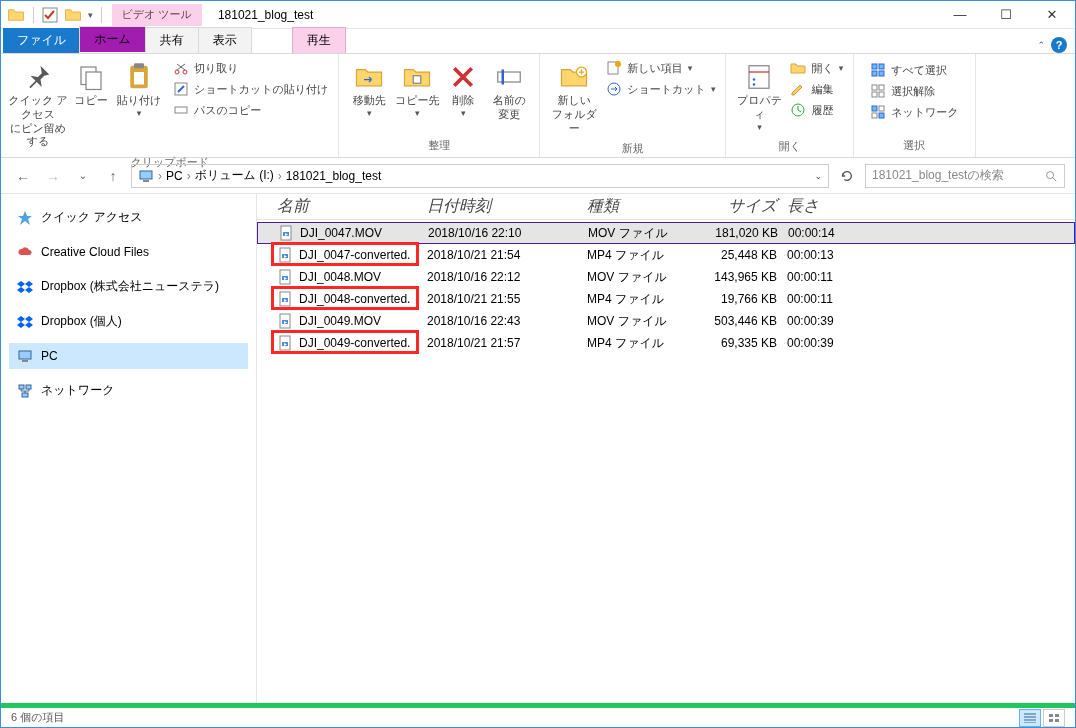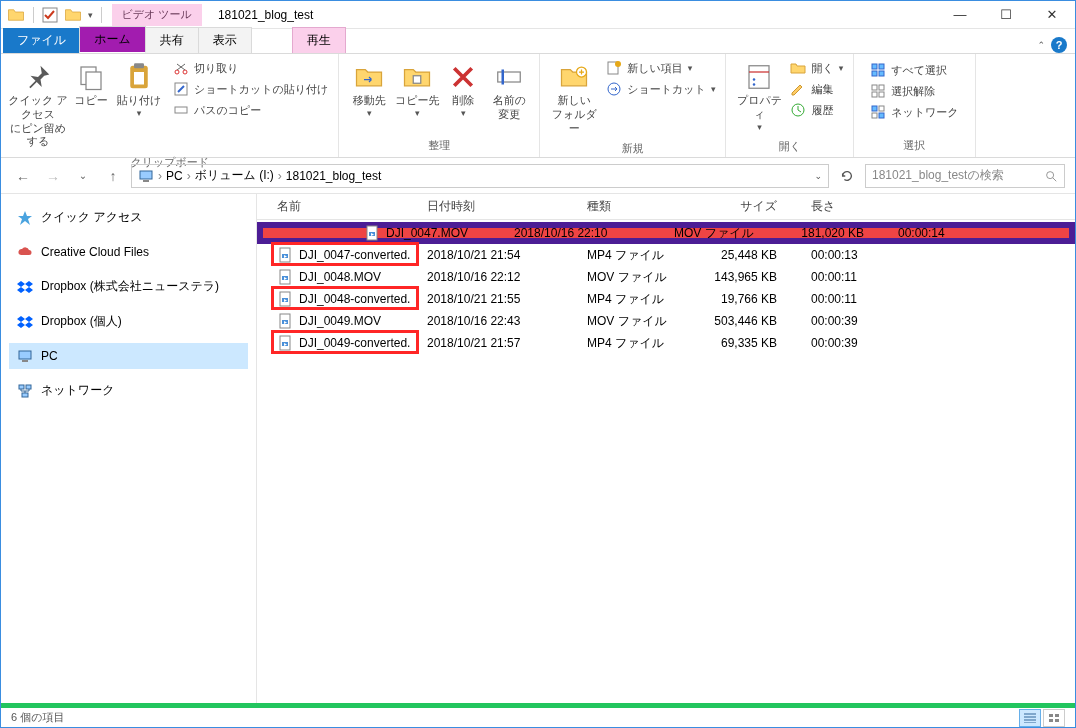--- a/index.html
+++ b/index.html
@@ -68,29 +68,29 @@
   .search { width:200px; border:1px solid #ccc; height:24px; display:flex; align-items:center; padding:9px 6px; color:#888; justify-content:space-between; }
   
   .main { flex:1; display:flex; min-height:0; }
   .sidebar { width:256px; border-right:1px solid #e5e5e5; padding:10px 8px; overflow:auto; }
   .side-item { display:flex; align-items:center; gap:8px; padding:5px 8px; font-size:12px; border-radius:0; }
   .side-item.selected { background:#cce8ff; }
   .side-item svg.ico16 { width:16px; height:16px; }
   .side-gap { height:8px; }
   
   .filelist { flex:1; display:flex; flex-direction:column; }
-  .cols-header { height:26px; display:flex; align-items:center; border-bottom:1px solid #e5e5e5; color:#444; font-size:12px; padding-left:20px; }
+  .cols-header { height:26px; display:flex; align-items:center; border-bottom:1px solid #e5e5e5; color:#444; font-size:16px; padding-left:20px;font-style:italic; }
   .col-name { width:150px; }
   .col-date { width:160px; }
   .col-type { width:110px; }
   .col-size { width:90px; text-align:right; padding-right:10px; }
-  .col-len { width:90px;margin-left:24px; }
+  .col-len { width:90px; }
   .rows { padding-top:2px; }
   .row { height:22px; display:flex; align-items:center; font-size:12px; padding-left:20px; }
-  .row.selected { background:#ef4444; border:6px solid #4c1d95;justify-content:center; }
+  .row.selected { background:#e5e5e5; border:1px solid #4c1d95; }
   .row .fname { display:flex; align-items:center; gap:6px; }
   .highlight { border:3px solid #ff2626; position:absolute; pointer-events:none; }
   .filelist-rel { position:relative; }
   .file-ico { width:16px; height:16px; }
   
   .statusbar { height:24px; border-top:5px solid #22c55e; display:flex; align-items:center; padding:0 10px; font-size:11px; color:#555; }
   .view-toggle { margin-left:auto; display:flex; gap:2px; }
   .view-btn { width:22px; height:18px; border:1px solid #ccc; display:flex; align-items:center; justify-content:center; }
   .view-btn.active { background:#cce8ff; border-color:#66afe9; }
   .chev { font-size:9px; color:#555; }

